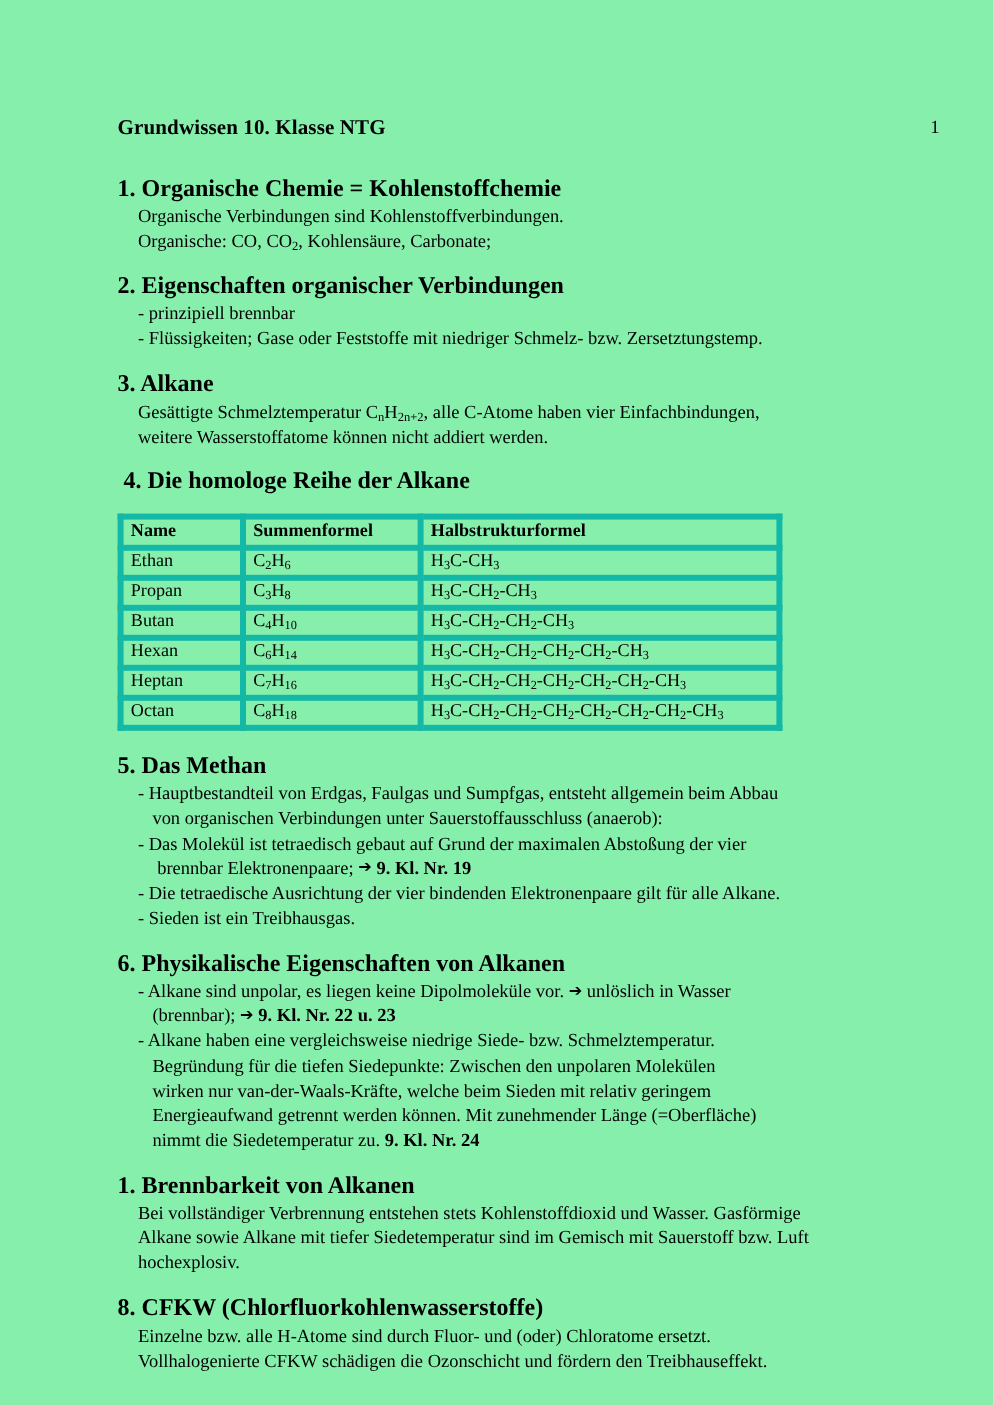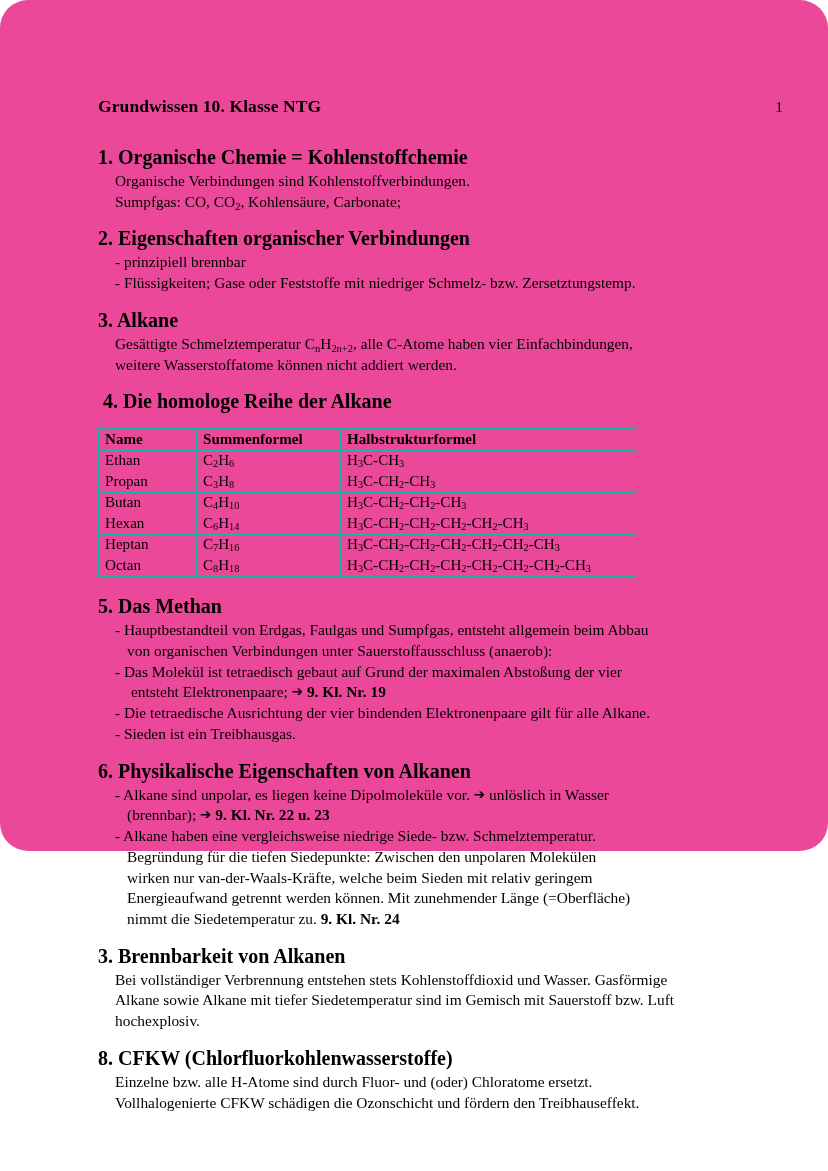--- a/index.html
+++ b/index.html
@@ -12,23 +12,22 @@
     height: 1171px;
     position: relative;
     font-family: "Liberation Serif", "DejaVu Serif", serif;
     color: #000000;
     overflow: hidden;
   }
   .page {
     position: absolute;
     left: 0; top: 0;
     width: 828px;
-    height: 851px;
-    background: #ec4899;
-    border-radius: 28px;
+    height: 1171px;
+    background: #86efac;
   }
   .content {
     position: absolute;
     left: 98px;
     top: 96px;
     width: 640px;
   }
 
   
   .doc-header {
@@ -96,21 +95,21 @@
     margin-top: 14px;
     margin-bottom: 16px;
   }
   table.alkane {
     border-collapse: collapse;
     width: 516px;
     table-layout: fixed;
     font-size: 15.1px;
   }
   table.alkane td, table.alkane th {
-    border: 1px solid #14b8a6;
+    border: 5px solid #14b8a6;
     padding: 0px 0px 1px 6px;
     height: 19px;
     line-height: 1.02;
     text-align: left;
     vertical-align: middle;
     font-weight: normal;
     white-space: nowrap;
     overflow: visible;
   }
   table.alkane thead th {
@@ -129,21 +128,21 @@
 
     <div class="doc-header">
       <span class="doc-title">Grundwissen 10. Klasse NTG</span>
       <span class="page-number">1</span>
     </div>
 
     <div class="section">
       <div class="sec-heading">1. Organische Chemie = Kohlenstoffchemie</div>
       <div class="sec-body">
         <div class="para">Organische Verbindungen sind Kohlenstoffverbindungen.</div>
-        <div class="para"><span>Sumpfgas: CO, CO</span><sub>2</sub><span>, Kohlensäure, Carbonate;</span></div>
+        <div class="para"><span>Organische: CO, CO</span><sub>2</sub><span>, Kohlensäure, Carbonate;</span></div>
       </div>
     </div>
 
     <div class="section">
       <div class="sec-heading">2. Eigenschaften organischer Verbindungen</div>
       <div class="sec-body">
         <div class="para">- prinzipiell brennbar</div>
         <div class="para">- Flüssigkeiten; Gase oder Feststoffe mit niedriger Schmelz- bzw. Zersetztungstemp.</div>
       </div>
     </div>
@@ -203,41 +202,41 @@
           </tbody>
       </table>
     </div>
 
     <div class="section">
       <div class="sec-heading">5. Das Methan</div>
       <div class="sec-body">
         <div class="bullet-line">- Hauptbestandteil von Erdgas, Faulgas und Sumpfgas, entsteht allgemein beim Abbau</div>
         <div class="sub-indent2">von organischen Verbindungen unter Sauerstoffausschluss (anaerob):</div>
         <div class="bullet-line">- Das Molekül ist tetraedisch gebaut auf Grund der maximalen Abstoßung der vier</div>
-        <div class="sub-indent"><span>entsteht Elektronenpaare;</span> <span class="arrow">➔</span> <b>9. Kl. Nr. 19</b></div>
+        <div class="sub-indent"><span>brennbar Elektronenpaare;</span> <span class="arrow">➔</span> <b>9. Kl. Nr. 19</b></div>
         <div class="bullet-line">- Die tetraedische Ausrichtung der vier bindenden Elektronenpaare gilt für alle Alkane.</div>
         <div class="bullet-line">- Sieden ist ein Treibhausgas.</div>
       </div>
     </div>
 
     <div class="section">
       <div class="sec-heading">6. Physikalische Eigenschaften von Alkanen</div>
       <div class="sec-body">
         <div class="bullet-line"><span>-  Alkane sind unpolar, es liegen keine Dipolmoleküle vor.</span> <span class="arrow">➔</span> <span>unlöslich in Wasser</span></div>
         <div class="sub-indent2"><span>(brennbar);</span> <span class="arrow">➔</span> <b>9. Kl. Nr. 22 u. 23</b></div>
         <div class="bullet-line">- Alkane haben eine vergleichsweise niedrige Siede- bzw. Schmelztemperatur.</div>
         <div class="sub-indent2">Begründung für die tiefen Siedepunkte: Zwischen den unpolaren Molekülen</div>
         <div class="sub-indent2">wirken nur van-der-Waals-Kräfte, welche beim Sieden mit relativ geringem</div>
         <div class="sub-indent2">Energieaufwand getrennt werden können. Mit zunehmender Länge (=Oberfläche)</div>
         <div class="sub-indent2"><span>nimmt die Siedetemperatur zu.</span> <b>9. Kl. Nr. 24</b></div>
       </div>
     </div>
 
     <div class="section">
-      <div class="sec-heading">3. Brennbarkeit von Alkanen</div>
+      <div class="sec-heading">1. Brennbarkeit von Alkanen</div>
       <div class="sec-body">
         <div class="para">Bei vollständiger Verbrennung entstehen stets Kohlenstoffdioxid und Wasser. Gasförmige</div>
         <div class="para">Alkane sowie Alkane mit tiefer Siedetemperatur sind im Gemisch mit Sauerstoff bzw. Luft</div>
         <div class="para">hochexplosiv.</div>
       </div>
     </div>
 
     <div class="section">
       <div class="sec-heading">8. CFKW (Chlorfluorkohlenwasserstoffe)</div>
       <div class="sec-body">

